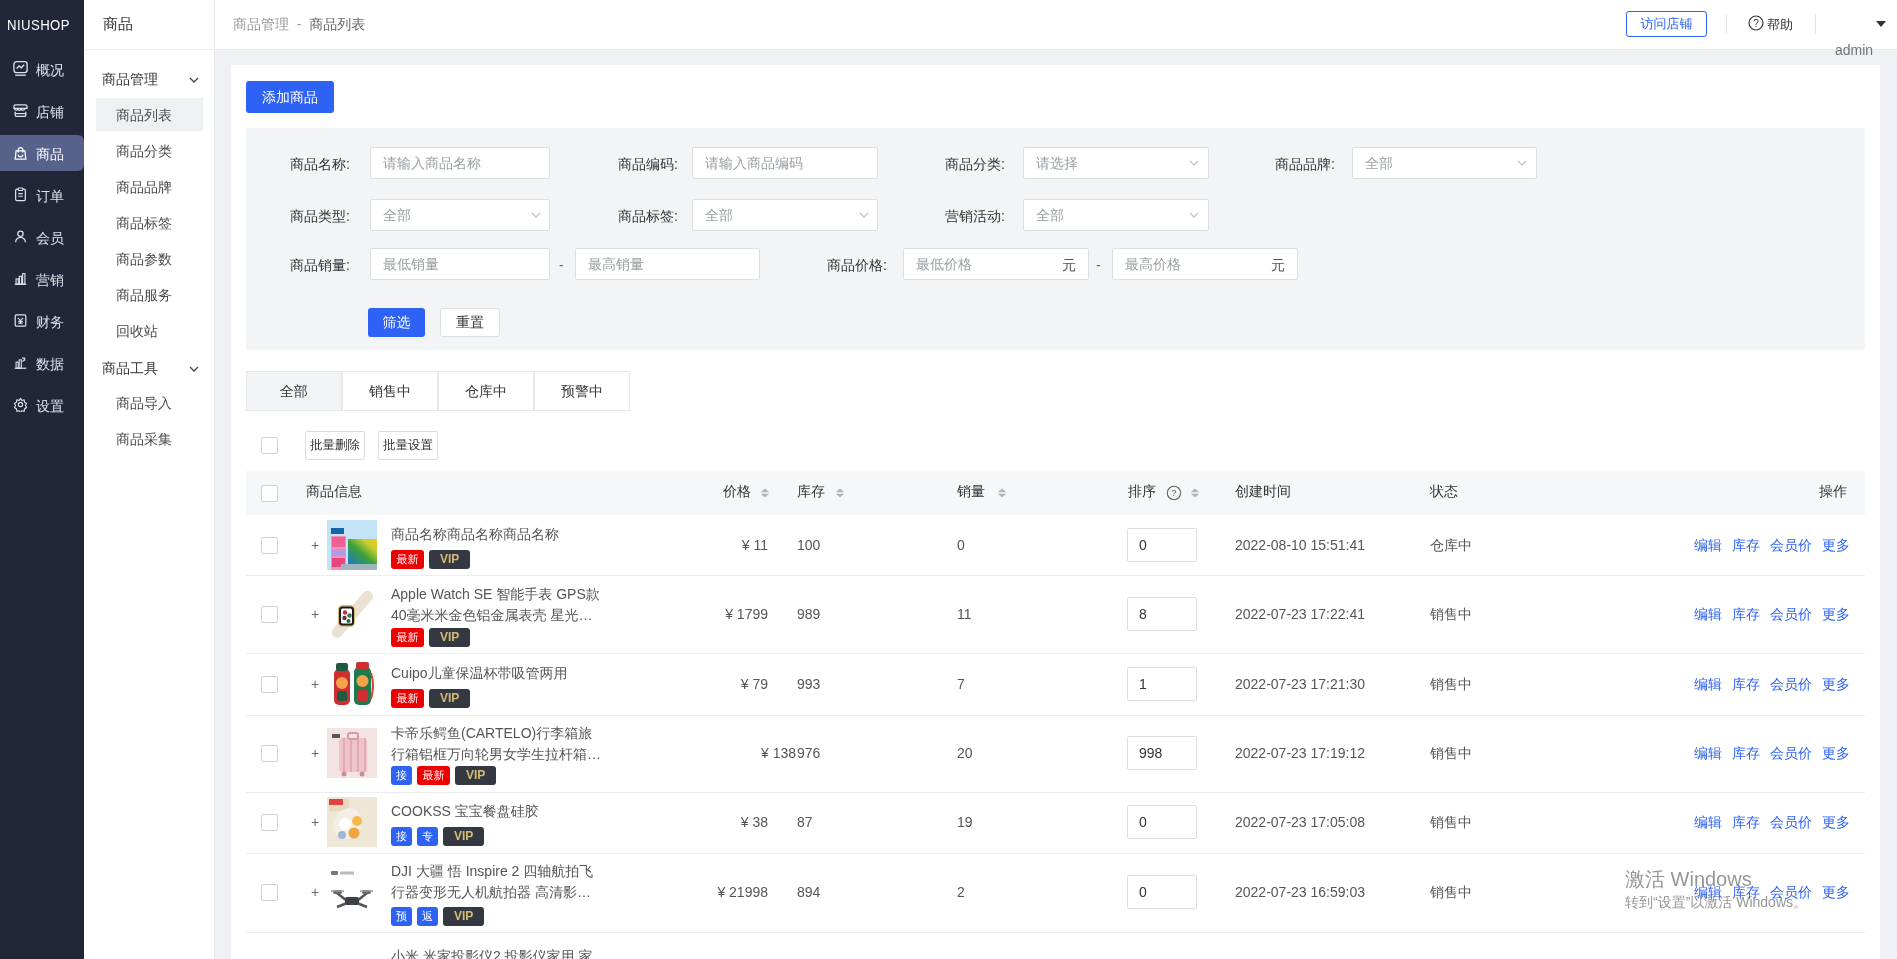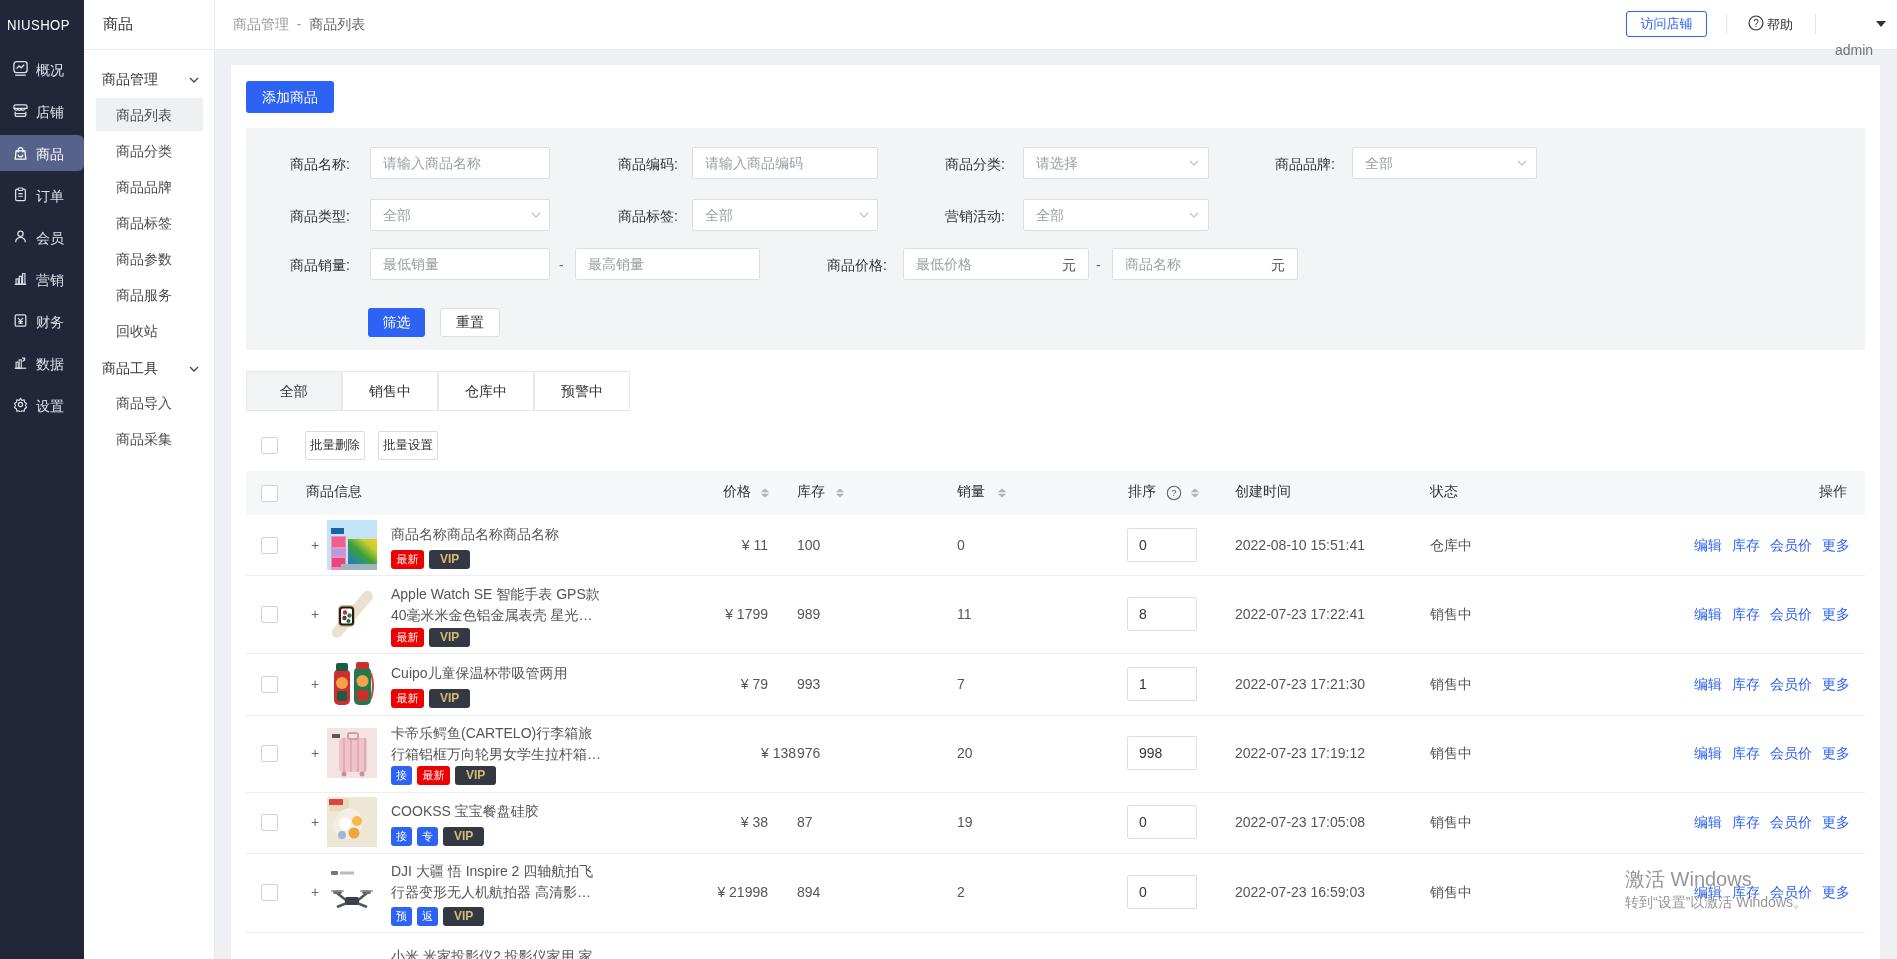--- a/index.html
+++ b/index.html
@@ -230,21 +230,21 @@
   </svg>
 
 <div class="flabel" style="left:230px;top:257px">商品销量:</div>
 <div class="finput" style="left:370px;top:248px;width:180px">最低销量</div>
 <div class="fdash" style="left:559px;top:257px">-</div>
 <div class="finput" style="left:575px;top:248px;width:185px">最高销量</div>
 <div class="flabel" style="left:767px;top:257px">商品价格:</div>
 <div class="finput" style="left:903px;top:248px;width:186px">最低价格</div>
 <div class="fsuffix" style="left:1062px;top:257px">元</div>
 <div class="fdash" style="left:1096px;top:257px">-</div>
-<div class="finput" style="left:1112px;top:248px;width:186px">商品名称</div>
+<div class="finput" style="left:1112px;top:248px;width:186px">最高价格</div>
 <div class="fsuffix" style="left:1271px;top:257px">元</div>
 <div id="fbtn1">筛选</div>
 <div id="fbtn2">重置</div>
 
 <div class="tab tabact" style="left:245.5px;width:96.5px">全部</div>
 <div class="tab" style="left:342px;width:96px">销售中</div>
 <div class="tab" style="left:438px;width:96px">仓库中</div>
 <div class="tab" style="left:534px;width:96px">预警中</div>
 
 <div class="cbx" style="left:261px;top:437px"></div>

